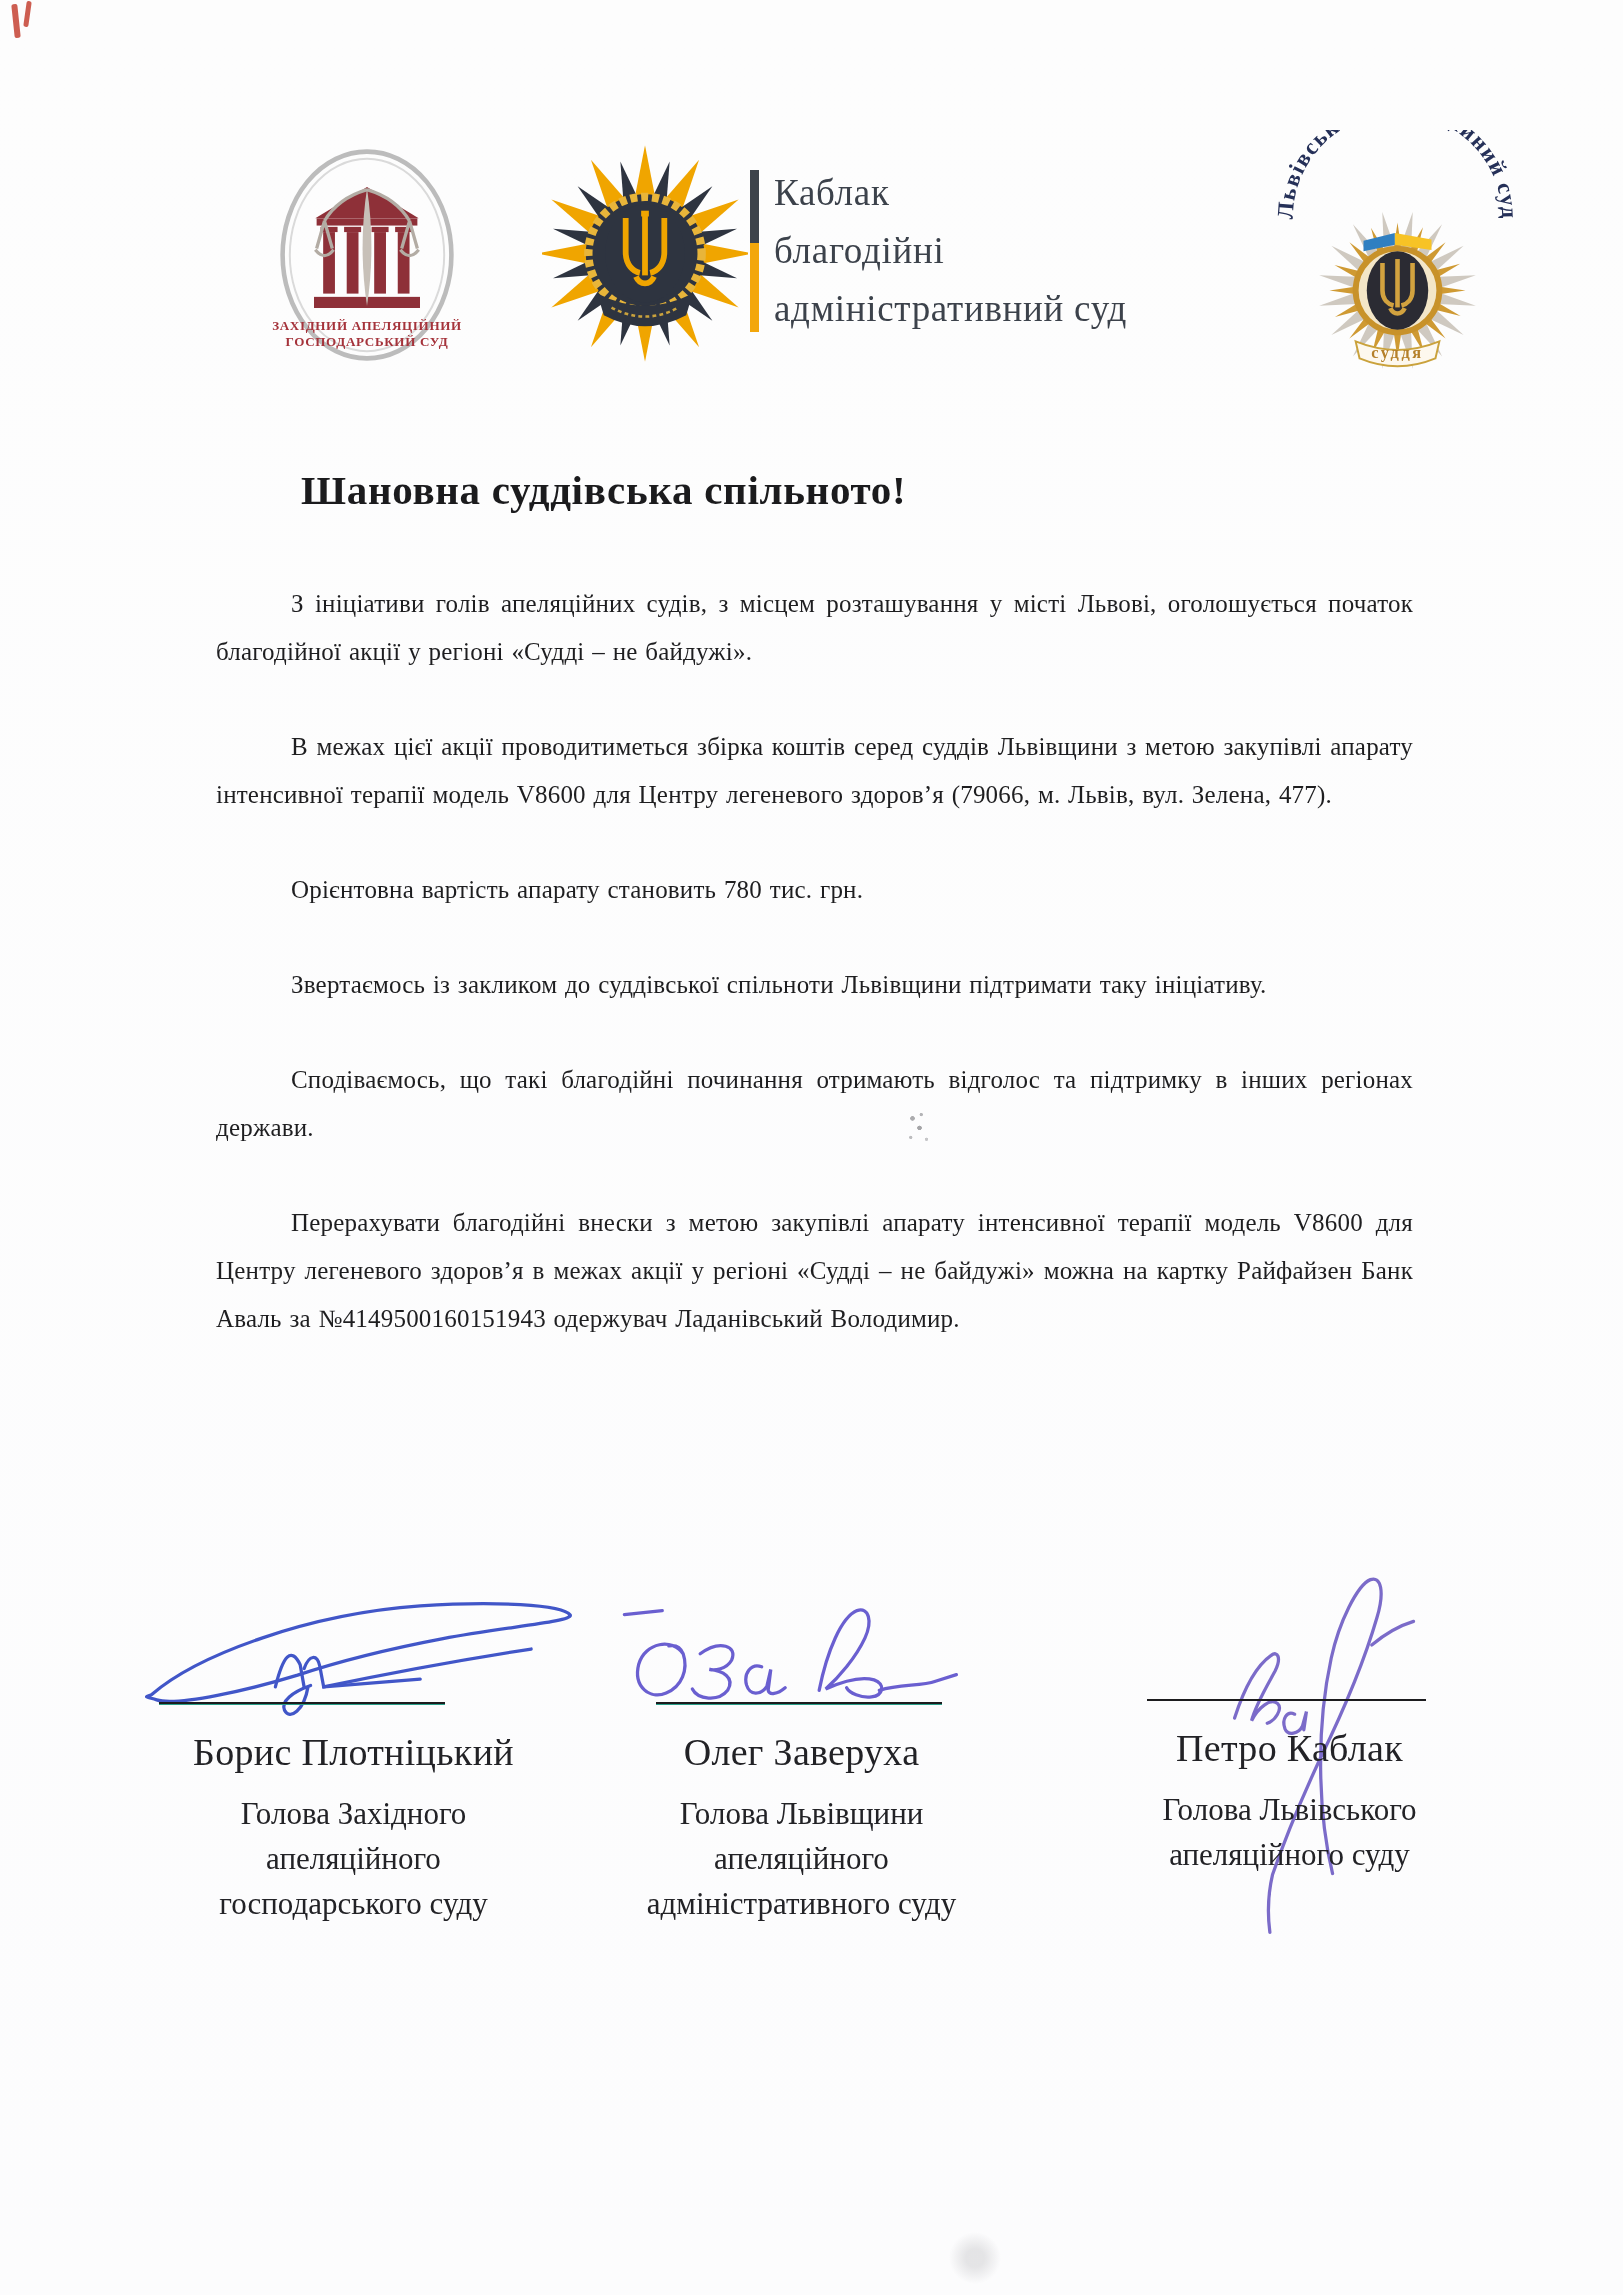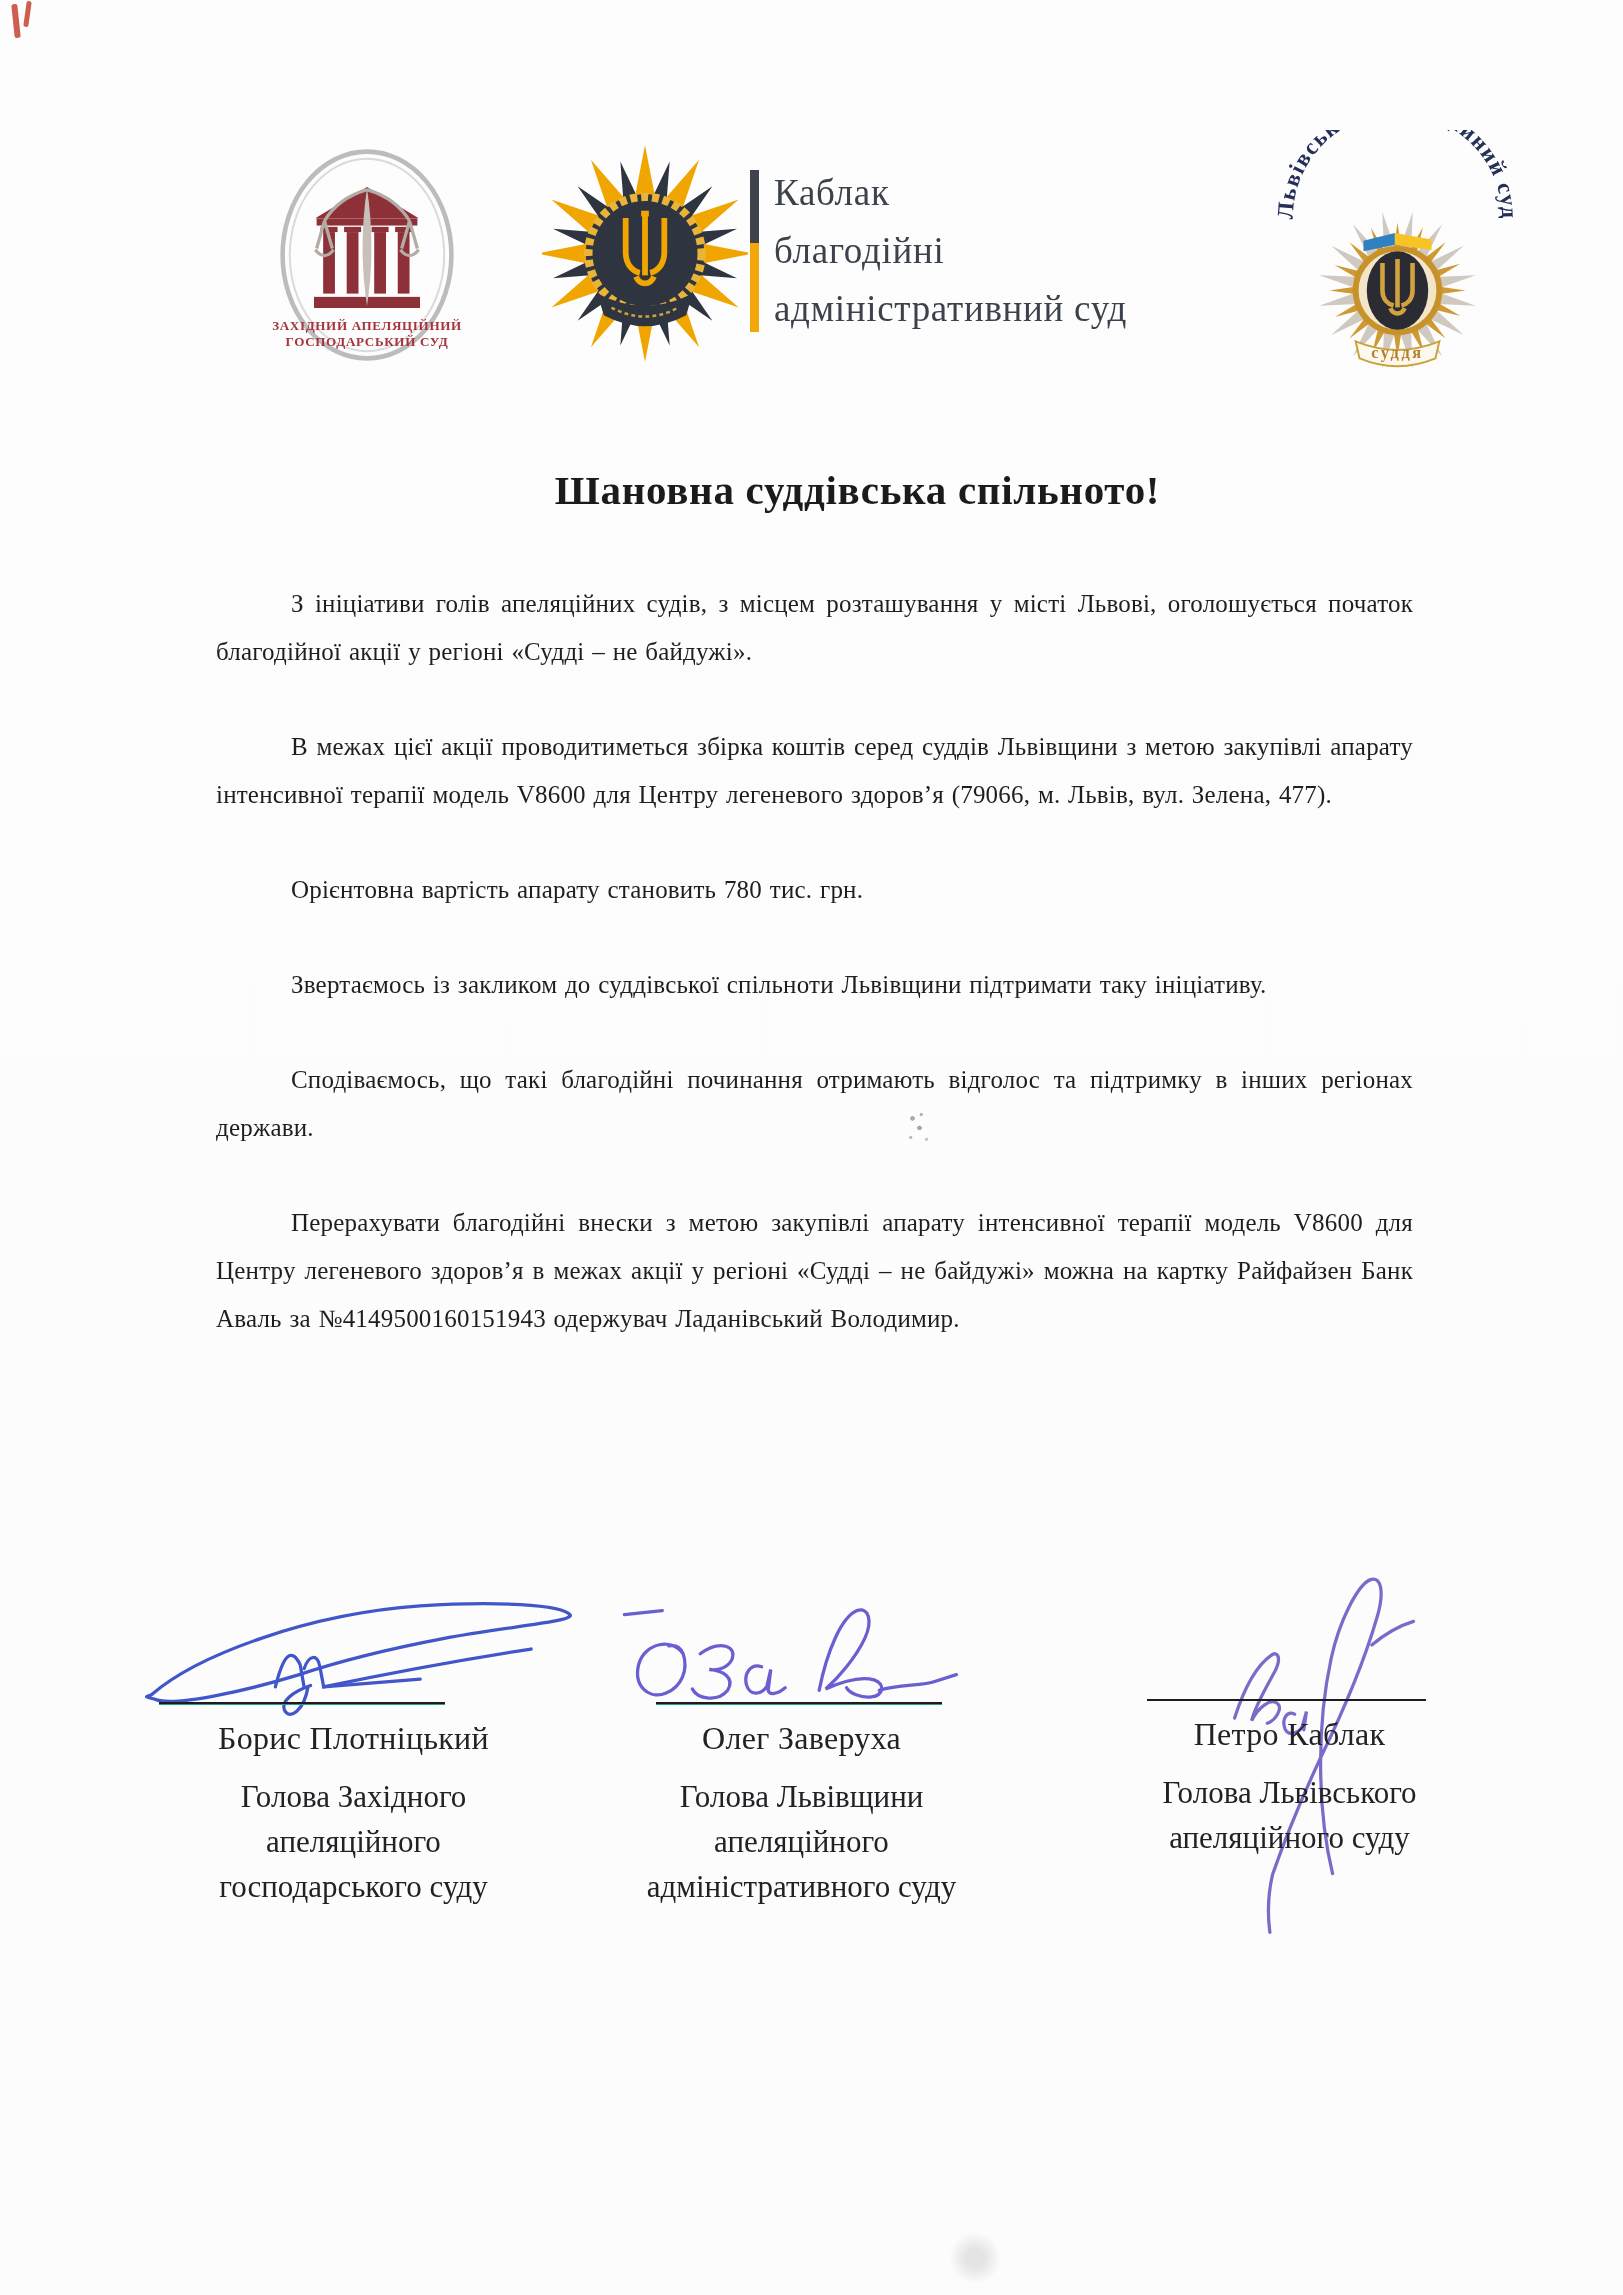--- a/index.html
+++ b/index.html
@@ -23,42 +23,42 @@
                  background:linear-gradient(180deg,#3d434b 0 45%,#f3a70b 45% 100%); }
   .court-name  { position:absolute; left:774px; top:164px;
                  font-size:37px; line-height:58px; color:#3c424b; letter-spacing:0.7px; white-space:nowrap; }
   .emblem-right{ position:absolute; left:1270px; top:130px; }
   .corner-artifact { position:absolute; left:10.5px; top:1.3px; width:30px; height:79px; }
   .corner-artifact span { position:absolute; background:#c44233; border-radius:2px; opacity:.85; }
   .corner-artifact span:nth-child(1){ left:2.6px; top:2.6px; width:5.9px; height:34px; transform:rotate(-6deg); }
   .corner-artifact span:nth-child(2){ left:14.4px; top:0; width:5.2px; height:26px; transform:rotate(8deg); }
   
   .title { position:absolute; left:301px; top:466px; width:1113px;
-           text-align:center; font-size:41px; font-weight:bold; letter-spacing:0.7px; color:#1b1b1d; }
+           font-size:41px; font-weight:bold; letter-spacing:0.7px; color:#1b1b1d; }
   .body-text { position:absolute; left:216px; top:580px; width:1197px;
                font-size:25px; line-height:48px; text-align:justify; color:#1e1e20; }
   .body-text p { text-indent:75px; margin-bottom:47px; letter-spacing:0.2px; word-spacing:1.3px; }
   .smudge { position:absolute; left:902px; top:1107px; width:35px; height:38px; opacity:.55;
     background:
       radial-gradient(circle at 30% 30%, #6a6a6e 0 2px, transparent 2.6px),
       radial-gradient(circle at 55% 20%, #7a7a7e 0 1.3px, transparent 2px),
       radial-gradient(circle at 50% 55%, #5f5f63 0 2px, transparent 2.6px),
       radial-gradient(circle at 25% 80%, #8a8a8e 0 1.3px, transparent 2px),
       radial-gradient(circle at 70% 85%, #9a9a9e 0 1.3px, transparent 2px);
   }
   
   .sig-col { position:absolute; width:393px; text-align:center; }
   .sig-col.c1 { left:157px;  top:1702px; }
   .sig-col.c2 { left:605px;  top:1702px; }
   .sig-col.c3 { left:1093px; top:1699px; }
   .sig-line { height:0; border-top:2.6px solid #1c1c1e; width:286px; }
   .c1 .sig-line { margin-left:2px;  border-bottom:1.3px solid #2aa08a; }
   .c2 .sig-line { margin-left:51px; border-bottom:1.3px solid #2aa08a; }
   .c3 .sig-line { margin-left:54px; width:279px; }
-  .sig-name  { margin-top:15px; font-size:32px; color:#222226; letter-spacing:0.3px; }
+  .sig-name  { margin-top:25px; font-size:38px; color:#222226; letter-spacing:0.3px; }
   .sig-title { margin-top:17px; font-size:31px; line-height:45px; color:#222226; }
   svg.ink { position:absolute; overflow:visible; }
   #ink1 { left:139px;  top:1589px; }
   #ink2 { left:623px;  top:1591px; }
   #ink3 { left:1215px; top:1566px; }
 </style>
 </head>
 <body>
 
 <div class="page">

